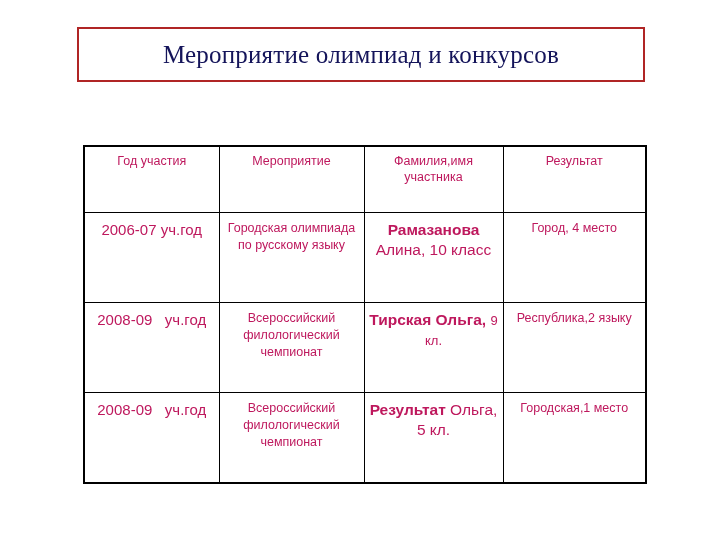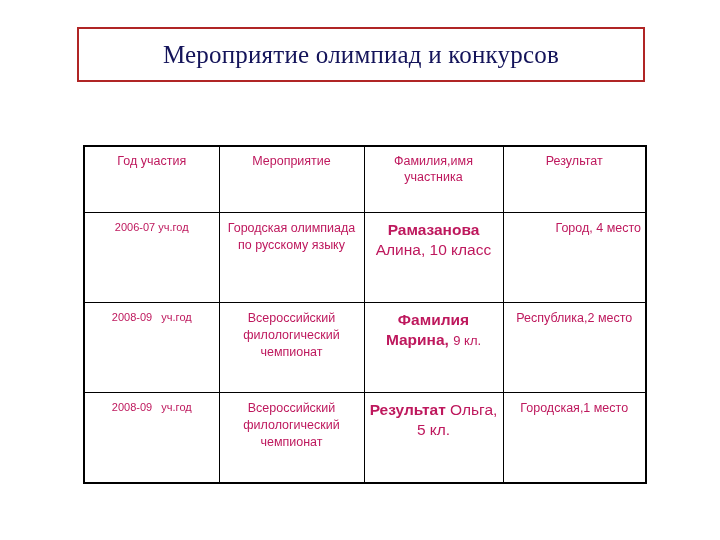--- a/index.html
+++ b/index.html
@@ -74,21 +74,21 @@
     text-align: center;
   }
 
   .head-cell {
     font-size: 12.5px;
     line-height: 1.25;
     height: 54px;
   }
 
   .cell-year {
-    font-size: 11px;
+    font-size: 15px;
     line-height: 1.3;
     white-space: pre;
   }
   .cell-event {
     font-size: 12.5px;
     line-height: 1.35;
     margin-left: 45px;
   }
   .cell-name {
     font-size: 15.5px;
@@ -101,21 +101,21 @@
 
   .cell-result {
     font-size: 12.5px;
     line-height: 1.35;
   }
   .row-1 td { height: 78px; }
   .row-2 td { height: 78px; }
   .row-3 td { height: 78px; }
 
   
-  .result-left { text-align: right; }
+  .result-left { text-align: center; }
 </style>
 </head>
 <body>
 
 <div id="title-banner">
   <div id="title-text">Мероприятие олимпиад и конкурсов</div>
 </div>
 
 <table id="results-table">
   <colgroup>
@@ -135,22 +135,22 @@
   <tbody>
     <tr class="row-1">
       <td class="cell-year">2006-07 уч.год</td>
       <td class="cell-event">Городская олимпиада по русскому языку</td>
       <td class="cell-name"><span class="nm-bold">Рамазанова</span> <span class="nm-reg">Алина, 10 класс</span></td>
       <td class="cell-result result-left">Город, 4 место</td>
     </tr>
     <tr class="row-2">
       <td class="cell-year">2008-09   уч.год</td>
       <td class="cell-event">Всероссийский филологический чемпионат</td>
-      <td class="cell-name"><span class="nm-bold">Фамилия Марина,</span> <span class="nm-small">9 кл.</span></td>
-      <td class="cell-result">Республика,2 место</td>
+      <td class="cell-name"><span class="nm-bold">Тирская Ольга,</span> <span class="nm-small">9 кл.</span></td>
+      <td class="cell-result">Республика,2 языку</td>
     </tr>
     <tr class="row-3">
       <td class="cell-year">2008-09   уч.год</td>
       <td class="cell-event">Всероссийский филологический чемпионат</td>
       <td class="cell-name"><span class="nm-bold">Результат</span> <span class="nm-reg">Ольга, 5 кл.</span></td>
       <td class="cell-result">Городская,1 место</td>
     </tr>
   </tbody>
 </table>
 

